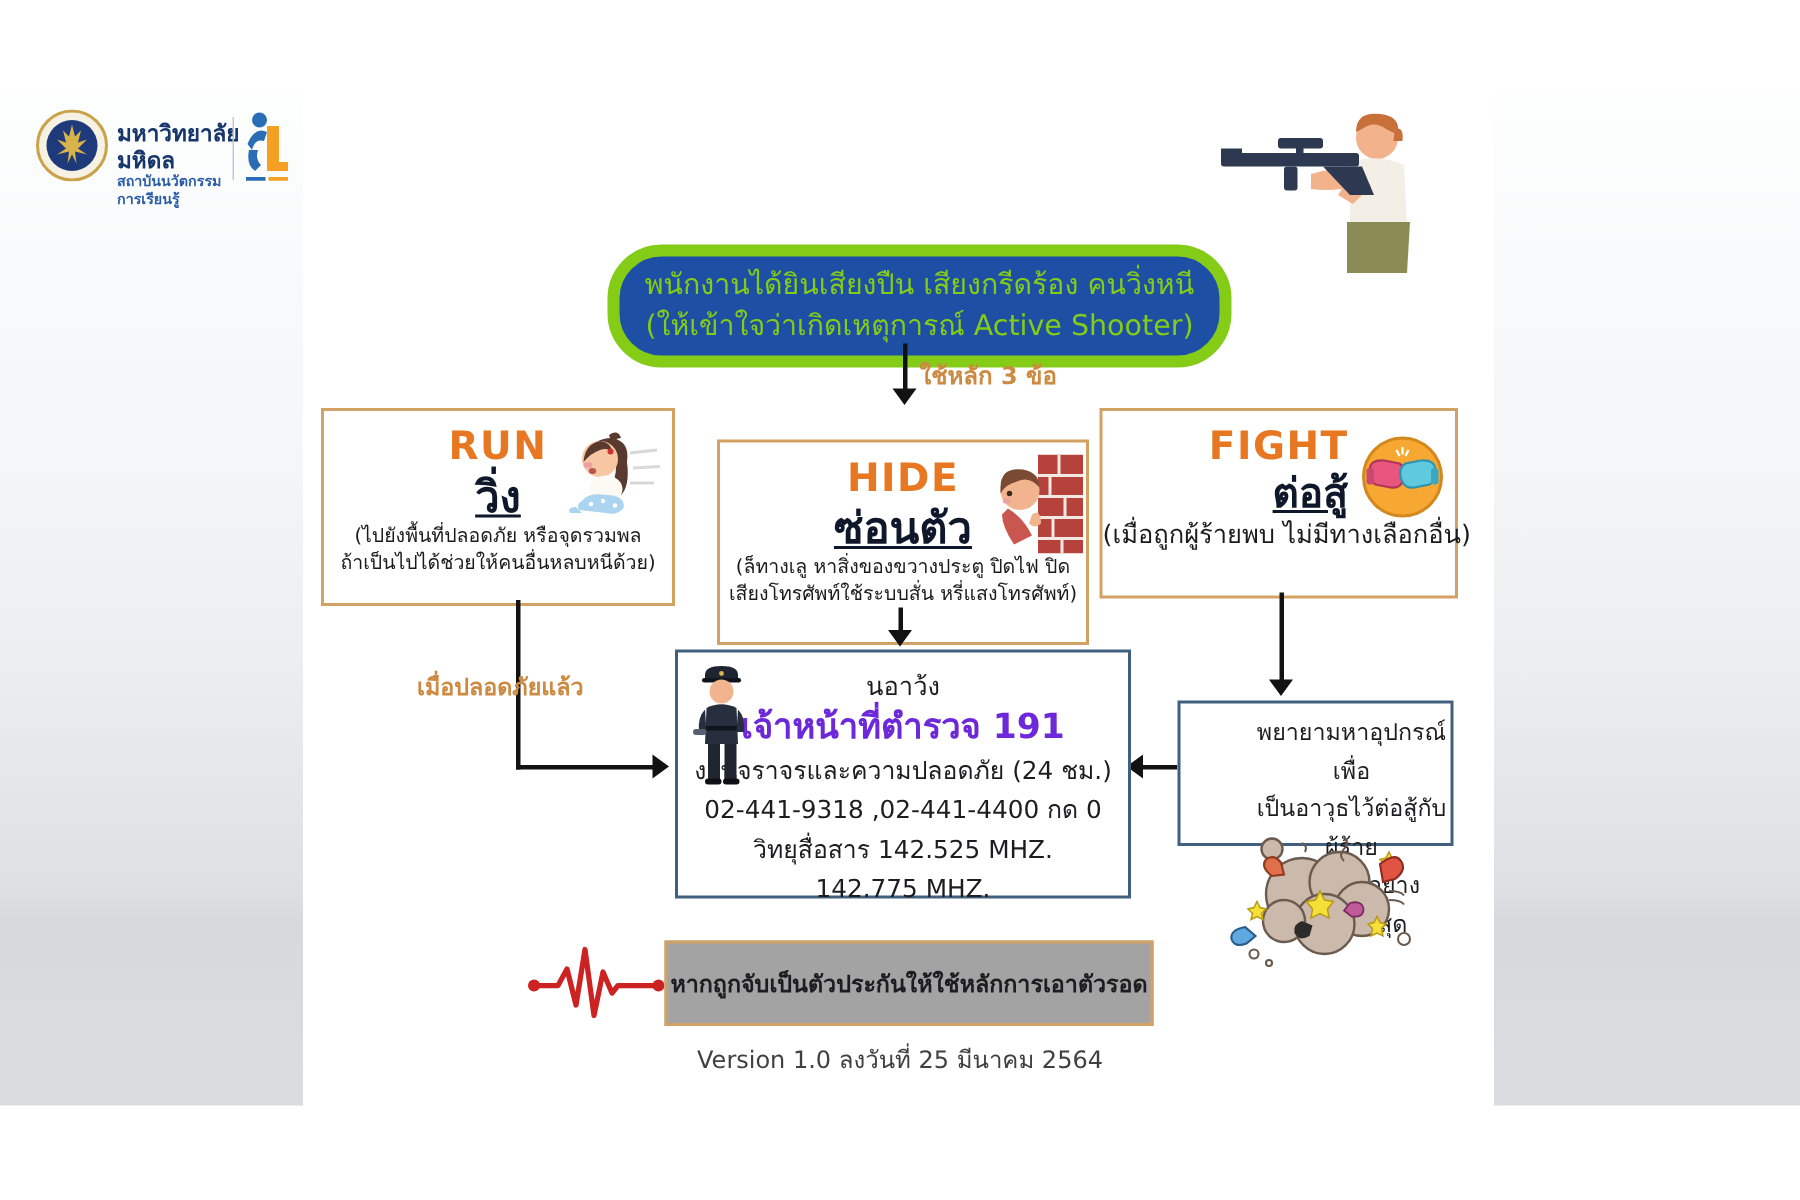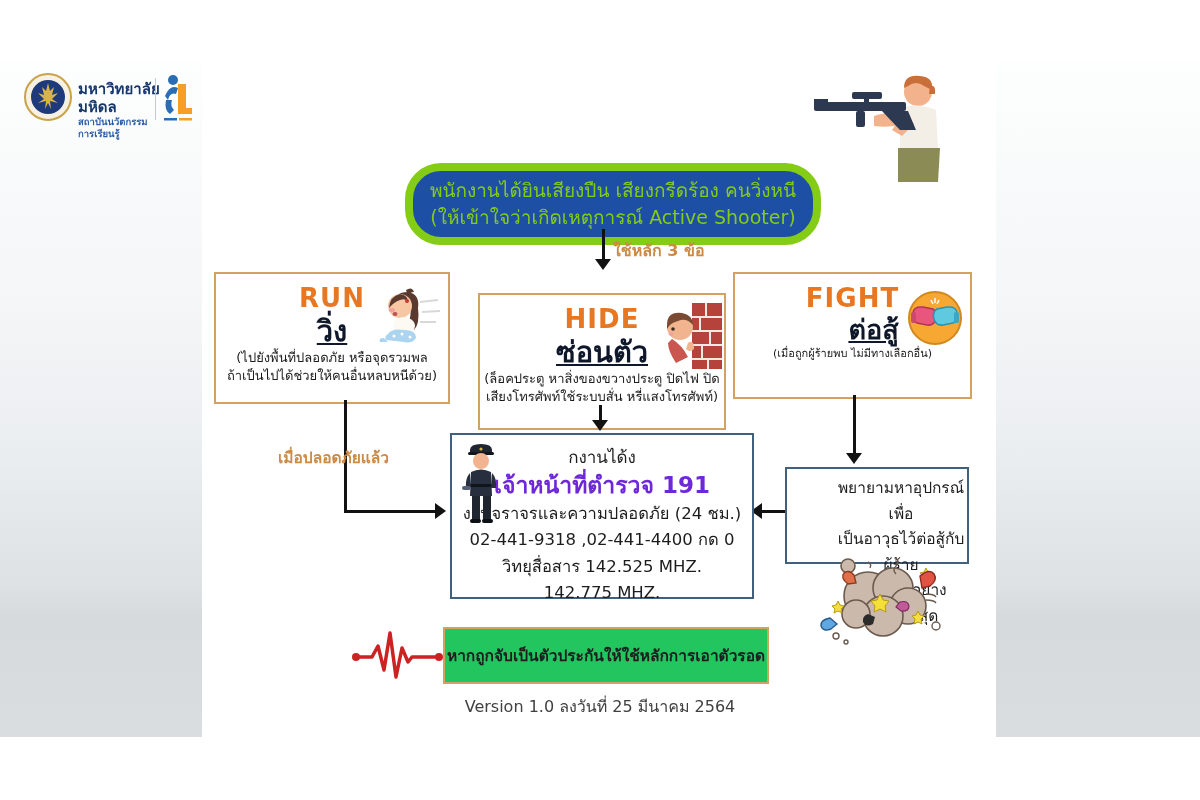--- a/index.html
+++ b/index.html
@@ -21,21 +21,21 @@
   .orange-label{color:#cd8a42;font-weight:600;}
   .opt-box{position:absolute;background:#ffffff;border:2px solid #d2a265;text-align:center;}
   .opt-en{font-size:26px;font-weight:800;color:#e87722;letter-spacing:1px;line-height:1.1;margin-top:10px;}
   .opt-th{font-size:29px;font-weight:800;color:#0f172a;line-height:1.25;text-decoration:underline;}
   .opt-desc{font-size:13px;color:#1b1b1b;line-height:1.4;white-space:nowrap;}
   .blue-box{position:absolute;background:#ffffff;border:2px solid #41607d;text-align:center;}
   .call-title{font-size:17px;margin-top:8px;}
   .call-police{font-size:23px;font-weight:800;color:#6d28d9;line-height:1.35;}
   .call-line{font-size:16.5px;line-height:1.6;}
   .fight-note{font-size:15.5px;line-height:1.65;padding-top:7px;padding-left:48px;}
-  .hostage-box{left:443px;top:627px;width:322px;height:53px;border:2px solid #d2a265;background:#22c55e;
+  .hostage-box{left:443px;top:627px;width:322px;height:53px;border:2px solid #d2a265;background:#a3a3a3;
                display:flex;align-items:center;justify-content:center;font-weight:700;font-size:15.5px;white-space:nowrap;}
   .version{left:300px;top:694px;width:600px;text-align:center;font-size:16px;color:#404040;}
   .logo-text-main{font-size:15px;font-weight:800;color:#16366c;line-height:1.2;}
   .logo-text-sub{font-size:9.5px;font-weight:600;color:#2a5ca8;line-height:1.3;}
   .logo-divider{position:absolute;left:155px;top:78px;width:1px;height:42px;background:#c3c9d4;}
   .safe-label{left:278px;top:445px;width:125px;font-size:15.5px;}
   .branch-label{left:613px;top:238px;font-size:16px;}
 </style>
 </head>
 <body>
@@ -131,21 +131,21 @@
           <circle cx="34" cy="53" r="1.5" fill="#fff"></circle>
         <path d="M8 54 Q2 54 4 58 L12 58 Z" fill="#aad4f0"></path>
       </svg>
     </div>
   </div>
 
   <div class="opt-box" style="left:478px;top:272px;width:244px;height:133px;margin-top:21px;">
     <div class="opt-en">HIDE</div>
     <div class="opt-th">ซ่อนตัว</div>
     <div class="opt-desc">
-      <span style="display:block">(ล็อคประตู หาสิ่งของขวางประตู ปิดไฟ ปิด</span>
+      <span style="display:block">(ล็ทางเลู หาสิ่งของขวางประตู ปิดไฟ ปิด</span>
       <span style="display:block">เสียงโทรศัพท์ใช้ระบบสั่น หรี่แสงโทรศัพท์)</span>
     </div>
     <div class="abs" style="left:178px;top:8px;width:64px;height:66px;">
       <svg width="64" height="66" viewBox="0 0 64 66">
         <rect x="34" y="0" width="30" height="66" fill="#b5433c"></rect>
         <g stroke="#f4e9e2" stroke-width="2">
           <line x1="34" y1="14" x2="64" y2="14"></line>
             <line x1="34" y1="28" x2="64" y2="28"></line>
           <line x1="34" y1="42" x2="64" y2="42"></line>
             <line x1="34" y1="56" x2="64" y2="56"></line>
@@ -161,21 +161,21 @@
         <ellipse cx="13" cy="31" rx="2.5" ry="1.8" fill="#f0a0a0"></ellipse>
         <path d="M30 40 Q36 36 36 46 Q32 50 28 46 Z" fill="#f2b48e"></path>
         <path d="M14 36 Q24 42 30 54 L18 60 Q10 48 10 40 Z" fill="#c9574f"></path>
       </svg>
     </div>
   </div>
 
   <div class="opt-box" style="left:733px;top:272px;width:235px;height:123px;">
     <div class="opt-en">FIGHT</div>
     <div class="opt-th" style="font-size:27px;padding-left:42px;">ต่อสู้</div>
-    <div class="opt-desc" style="font-size:11px;">
+    <div class="opt-desc" style="font-size:17px;">
       <span style="display:block">(เมื่อถูกผู้ร้ายพบ ไม่มีทางเลือกอื่น)</span>
     </div>
     <div class="abs" style="left:172px;top:16px;width:56px;height:56px;">
       <svg width="56" height="56" viewBox="0 0 56 56">
         <circle cx="28" cy="28" r="26" fill="#f6a833" stroke="#d2881d" stroke-width="2"></circle>
         <path d="M6 24 Q6 16 16 17 L26 19 Q31 22 29 29 Q27 36 20 35 L10 33 Q5 31 6 24" fill="#e8557d" stroke="#b23458" stroke-width="1.5"></path>
         <rect x="4" y="22" width="5" height="11" rx="2" fill="#c94a6e"></rect>
         <path d="M50 24 Q50 16 40 17 L30 19 Q25 22 27 29 Q29 36 36 35 L46 33 Q51 31 50 24" fill="#5fc9e0" stroke="#2f92ad" stroke-width="1.5"></path>
         <rect x="47" y="22" width="5" height="11" rx="2" fill="#3da6c0"></rect>
         <g stroke="#fff" stroke-width="1.5">
@@ -195,21 +195,21 @@
   <div class="line" style="left:599px;top:405px;width:3px;height:17px;"></div>
   <div class="arrow-down" style="left:592px;top:420px;"></div>
 
   <div class="line" style="left:853px;top:395px;width:3px;height:60px;"></div>
   <div class="arrow-down" style="left:846px;top:453px;"></div>
 
   <div class="line" style="left:762px;top:510px;width:23px;height:3px;"></div>
   <div class="arrow-left" style="left:751px;top:503px;"></div>
 
   <div class="blue-box" style="left:450px;top:433px;width:300px;height:162px;">
-    <div class="call-title">กงานได้ง</div>
+    <div class="call-title">นอาว้ง</div>
     <div class="call-police">เจ้าหน้าที่ตำรวจ 191</div>
     <div class="call-line">งานจราจรและความปลอดภัย (24 ชม.)</div>
     <div class="call-line">02-441-9318 ,02-441-4400 กด 0</div>
     <div class="call-line">วิทยุสื่อสาร 142.525 MHZ.</div>
     <div class="call-line">142.775 MHZ.</div>
     <div class="abs" style="left:6px;top:5px;width:46px;height:86px;">
       <svg width="46" height="86" viewBox="0 0 46 86">
         <path d="M12 10 Q12 4 23 4 Q34 4 34 10 L34 13 L12 13 Z" fill="#1e2430"></path>
         <rect x="10" y="12" width="26" height="3" rx="1.5" fill="#10141c"></rect>
         <circle cx="23" cy="9" r="1.6" fill="#d8b34a"></circle>

